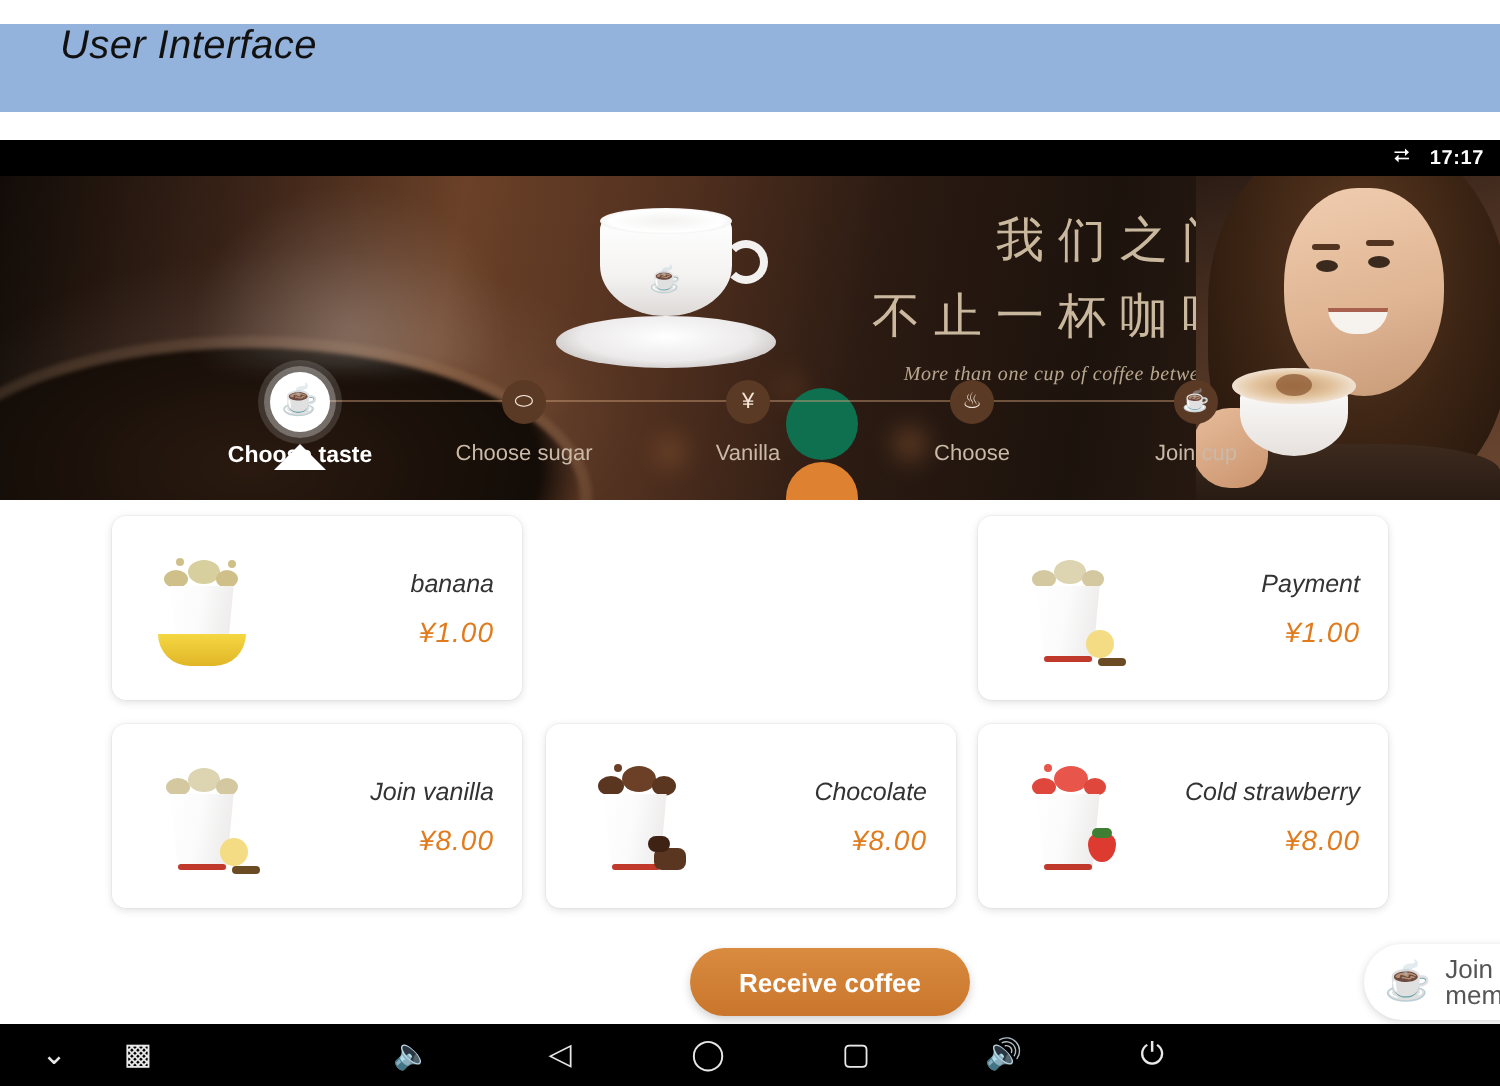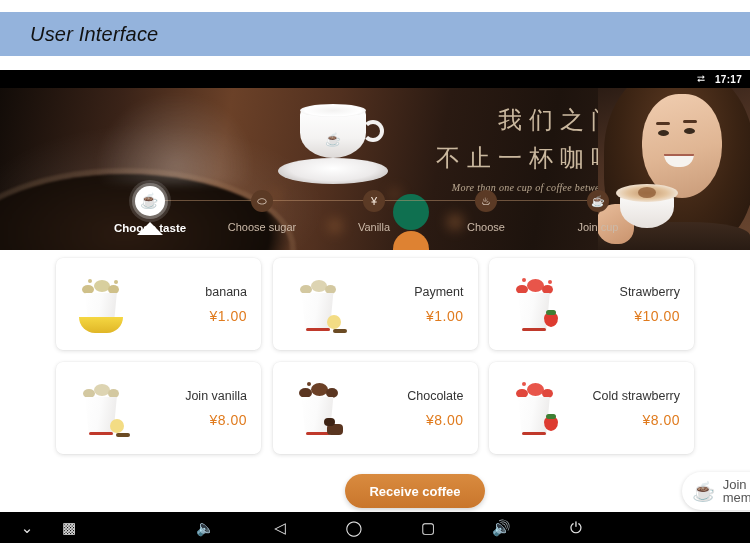--- a/index.html
+++ b/index.html
@@ -7,21 +7,21 @@
     width:750px; height:543px;
     background:#ffffff;
     font-family:"Liberation Sans", sans-serif;
     overflow:hidden;
   }
 
   
   .page-header{
     position:absolute; left:0; top:12px; width:750px; height:44px;
     background:#94b3dc;
-    display:flex; align-items:center;
+    display:flex; align-items:flex-start;
   }
   .page-header .title{
     margin-left:30px;
     font-size:20px; font-style:italic; color:#111; letter-spacing:.2px;
   }
 
   
   .device{
     position:absolute; left:0; top:70px; width:750px; height:473px;
     background:#ffffff;
@@ -203,20 +203,21 @@
     position:absolute; left:0; top:180px; width:750px; height:218px;
     background:#ffffff; padding:8px 56px 0 56px;
   }
   .row{ display:flex; justify-content:space-between; margin-bottom:12px; }
   .card{
     width:205px; height:92px; background:#fff;
     border-radius:7px;
     box-shadow:0 1px 4px rgba(0,0,0,.13), 0 0 0 .5px rgba(0,0,0,.03);
     display:flex; align-items:center; padding:0 14px 0 10px;
     position:relative;
+    font-style:italic;
   }
   .card .thumb{ width:72px; height:78px; position:relative; flex:0 0 72px; }
   .card .meta{ flex:1; text-align:right; }
   .card .nm{ font-size:12.5px; color:#333; }
   .card .pr{ font-size:14px; color:#e07b1e; margin-top:9px; letter-spacing:.5px; }
 
   
   .cupdrink{ position:absolute; left:14px; top:14px; width:42px; height:52px; }
   .cupdrink .cup{
     position:absolute; left:3px; top:14px; width:36px; height:38px;
@@ -388,41 +389,20 @@
             <span class="garnish" style="left:30px;bottom:2px;width:14px;height:14px;background:#f3dc84"></span>
             <span class="garnish" style="left:36px;bottom:-2px;width:14px;height:4px;border-radius:3px;background:#6b4b24"></span>
           </div>
         </div>
         <div class="meta">
           <div class="nm">Payment</div>
           <div class="pr">¥1.00</div>
         </div>
       </div>
 
-      <div class="card">
-        <div class="thumb">
-          <div class="cupdrink">
-            <div class="splash">
-              <span class="blob" style="left:5px;top:6px;width:12px;height:9px;background:#e0473c"></span>
-              <span class="blob" style="left:16px;top:0px;width:17px;height:13px;background:#e8554a"></span>
-              <span class="blob" style="left:31px;top:6px;width:11px;height:9px;background:#e0473c"></span>
-              <span class="blob" style="left:11px;top:-1px;width:4px;height:4px;background:#e8554a"></span>
-              <span class="blob" style="left:37px;top:1px;width:4px;height:4px;background:#e8554a"></span>
-            </div>
-            <div class="cup"></div>
-            <div class="base"></div>
-            <span class="garnish" style="left:31px;bottom:4px;width:14px;height:15px;border-radius:50% 50% 50% 50%/40% 40% 62% 62%;background:#dd3b30"></span>
-            <span class="garnish" style="left:33px;bottom:16px;width:10px;height:5px;border-radius:4px;background:#3f7f34"></span>
-          </div>
-        </div>
-        <div class="meta">
-          <div class="nm">Strawberry</div>
-          <div class="pr">¥10.00</div>
-        </div>
-      </div>
     </div>
 
     <div class="row">
       <div class="card">
         <div class="thumb">
           <div class="cupdrink">
             <div class="splash">
               <span class="blob" style="left:5px;top:6px;width:12px;height:9px;background:#d3c8a0"></span>
               <span class="blob" style="left:16px;top:1px;width:16px;height:12px;background:#ddd4b2"></span>
               <span class="blob" style="left:30px;top:6px;width:11px;height:9px;background:#d3c8a0"></span>

